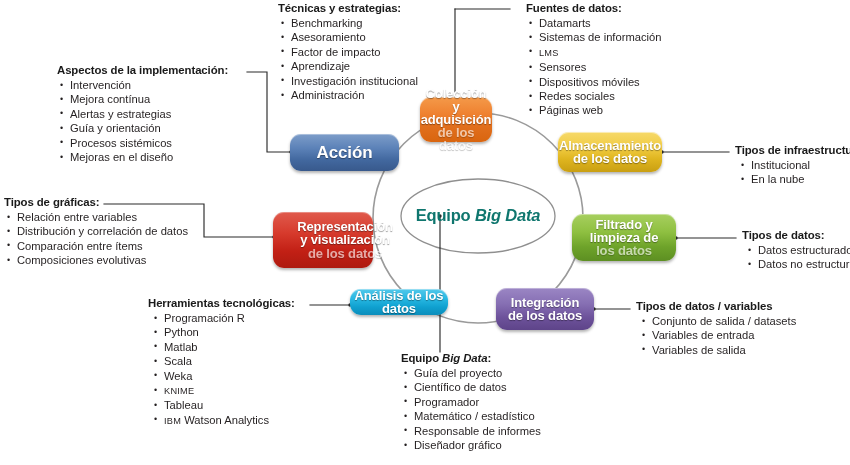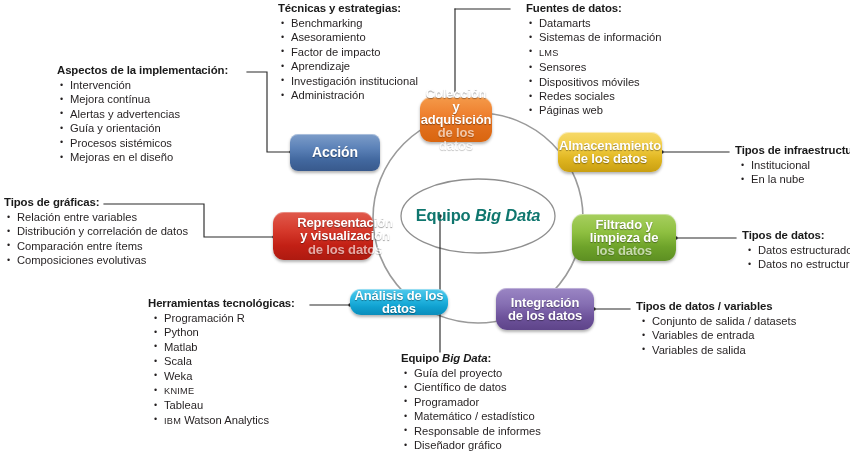--- a/index.html
+++ b/index.html
@@ -156,29 +156,29 @@
     </span>
   </div>
 
   <div class="node n-cyan" style="left:350px;top:289px;width:98px;height:26px;">
     <span class="lbl">
       <span>Análisis de los</span><br>
       <span>datos</span>
     </span>
   </div>
 
-  <div class="node n-red" style="left:273px;top:212px;width:100px;height:48px;padding-left:44px;">
+  <div class="node n-red" style="left:273px;top:212px;width:100px;height:56px;padding-left:44px;">
     <span class="lbl">
       <span>Representación</span><br>
       <span>y visualización</span>
       <span class="sub">de los datos</span>
     </span>
   </div>
 
-  <div class="node n-blue" style="left:290px;top:134px;width:90px;height:37px;font-size:14px;border-radius:8px;">
+  <div class="node n-blue" style="left:290px;top:134px;width:109px;height:37px;font-size:17px;">
     <span class="lbl">Acción</span>
   </div>
 
   <div id="center-label" style="left:388px;top:206px;">
     <span>Equipo </span><span class="it">Big Data</span>
   </div>
 
   <div class="ann" style="left:278px;top:2px;">
     <div class="ttl">Técnicas y estrategias:</div>
     <ul>
@@ -202,21 +202,21 @@
       <li>Redes sociales</li>
       <li>Páginas web</li>
     </ul>
   </div>
 
   <div class="ann" style="left:57px;top:64px;">
     <div class="ttl">Aspectos de la implementación:</div>
     <ul>
       <li>Intervención</li>
       <li>Mejora contínua</li>
-      <li>Alertas y advertencias</li>
+      <li>Alertas y estrategias</li>
       <li>Guía y orientación</li>
       <li>Procesos sistémicos</li>
       <li>Mejoras en el diseño</li>
     </ul>
   </div>
 
   <div class="ann ind" style="left:735px;top:144px;">
     <div class="ttl">Tipos de infraestructura:</div>
     <ul>
       <li>Institucional</li>

